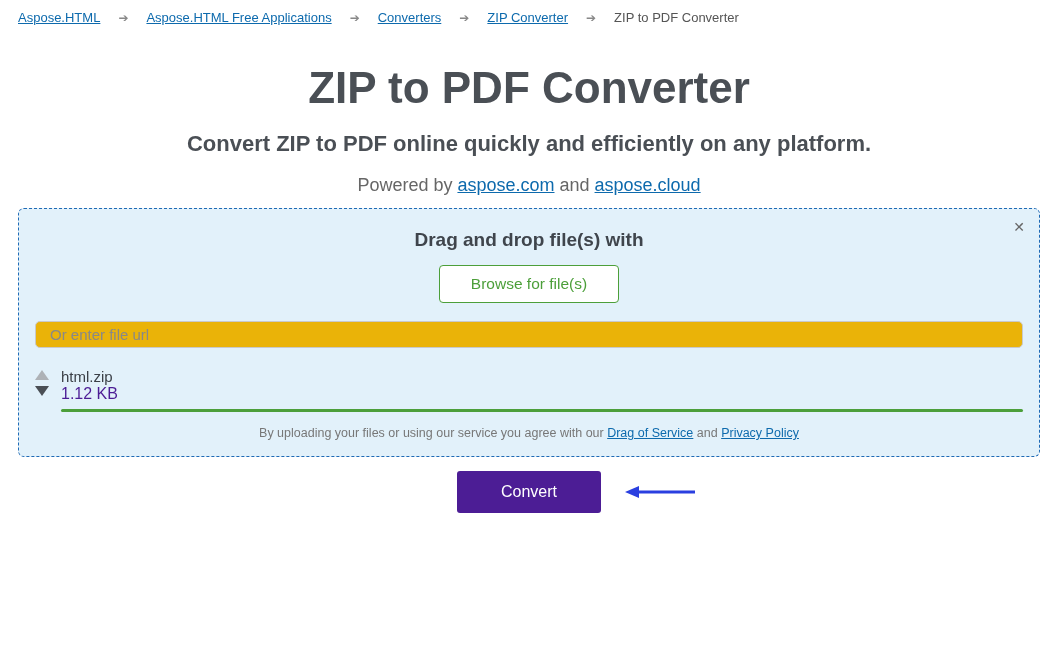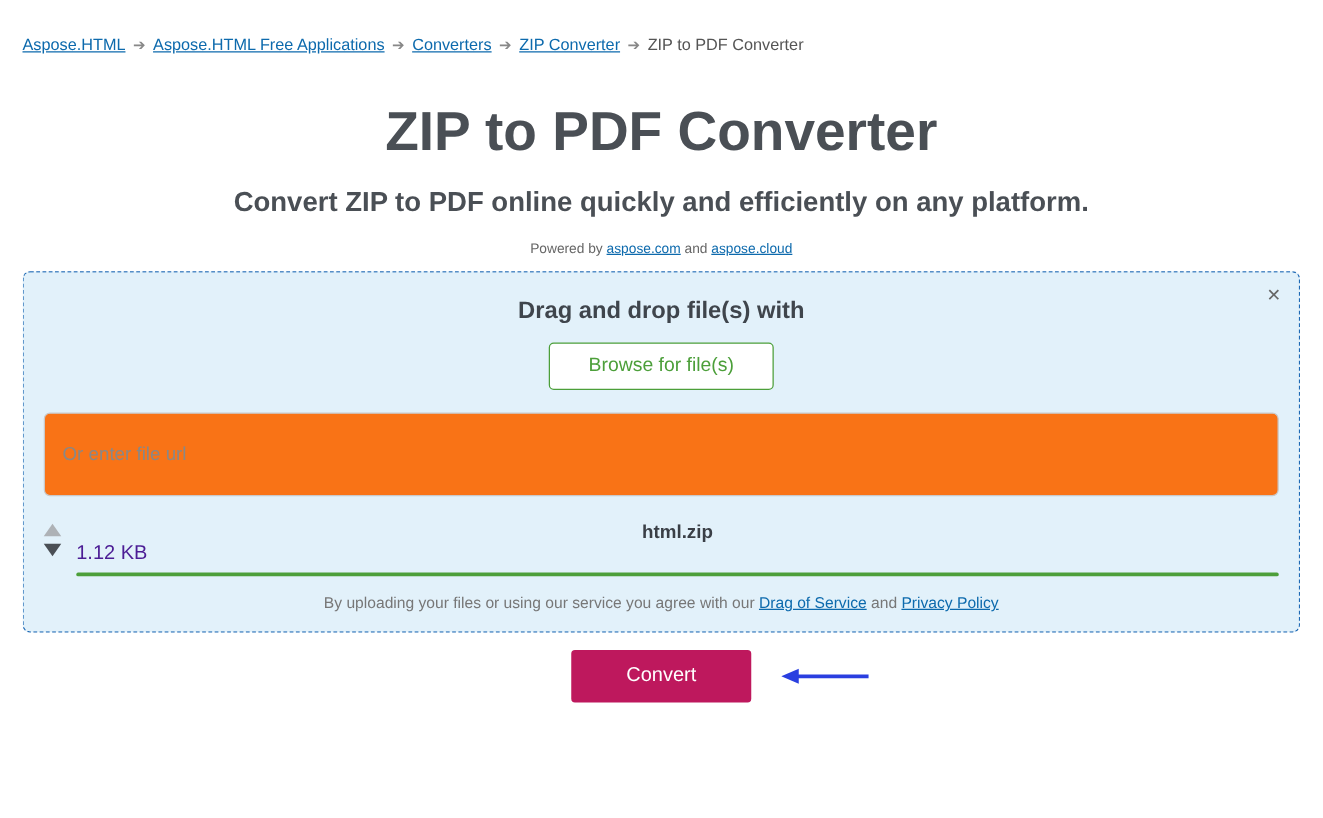--- a/index.html
+++ b/index.html
@@ -12,42 +12,41 @@
     overflow: hidden;
     position: relative;
   }
   a { color: #0d6aad; text-decoration: underline; }
   .breadcrumb {
     padding: 10px 18px 0 18px;
     font-size: 13px;
     display: flex;
     align-items: center;
     flex-wrap: wrap;
-    gap: 6px;
-    margin-top: 18px;
+    gap: 18px;
   }
   .breadcrumb .sep { color: #888; font-size: 12px; }
   .breadcrumb .current { color: #555; text-decoration: none; }
   .title {
     text-align: center;
     font-size: 44px;
     font-weight: 700;
     color: #4a4f55;
     margin-top: 38px;
   }
   .subtitle {
     text-align: center;
     font-size: 22px;
     color: #4a4f55;
     margin-top: 18px;
     font-weight: 700;
   }
   .powered {
     text-align: center;
-    font-size: 11px;
+    font-size: 18px;
     color: #666;
     margin-top: 18px;
   }
   .powered a { color: #0d6aad; }
   .dropbox {
     margin: 12px 18px 0 18px;
     border: 1.5px dashed #1f6ab5;
     border-radius: 6px;
     background: #e2f1fa;
     padding: 20px 16px 16px 16px;
@@ -74,27 +73,27 @@
     background: #fff;
     border: 1.5px solid #4c9f3a;
     color: #4c9f3a;
     font-size: 15.5px;
     padding: 9px 31px;
     border-radius: 4px;
     cursor: pointer;
   }
   .url-input {
     width: 100%;
-    padding: 24px 14px;
+    padding: 4px 14px;
     font-size: 15px;
     border: 1px solid #c9c9c9;
     border-radius: 5px;
     margin-top: 18px;
     color: #333;
-    background: #f97316;
+    background: #eab308;
   }
   .url-input::placeholder { color: #888; }
   .file-list { margin-top: 20px; }
   .file-row {
     display: flex;
     align-items: flex-start;
     gap: 12px;
     margin-bottom: 14px;
   }
   .arrows {
@@ -107,42 +106,42 @@
     width: 0; height: 0;
     border-left: 7px solid transparent;
     border-right: 7px solid transparent;
     cursor: pointer;
   }
   .arrow.up.enabled { border-bottom: 10px solid #4a4f55; }
   .arrow.up.disabled { border-bottom: 10px solid #aeb2b6; cursor: default; }
   .arrow.down.enabled { border-top: 10px solid #4a4f55; }
   .arrow.down.disabled { border-top: 10px solid #aeb2b6; cursor: default; }
   .file-info { flex: 1; }
-  .file-name { font-weight: 700; font-size: 15px; color: #3a3f46; text-align: center; }
+  .file-name { font-weight: 400; font-size: 15px; color: #3a3f46; }
   .file-size { font-size: 16px; color: #4c1d95; margin-top: 0; }
   .progress {
     height: 3px;
     background: #4c9f3a;
     border-radius: 2px;
     margin-top: 6px;
     width: 100%;
   }
   .disclaimer {
     text-align: center;
     font-size: 12.5px;
     color: #777;
     margin-top: 10px;
   }
   .convert-wrap {
     text-align: center;
     margin-top: 14px;
     position: relative;
   }
   .convert-btn {
-    background: #be185d;
+    background: #4c1d95;
     color: #fff;
     border: none;
     font-size: 16px;
     padding: 12px 44px;
     border-radius: 3px;
     cursor: pointer;
   }
   .pointer-arrow {
     position: absolute;
     left: 625px;

